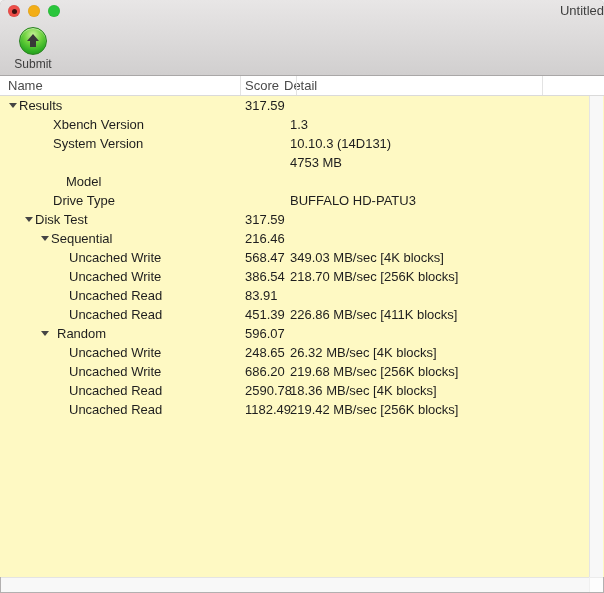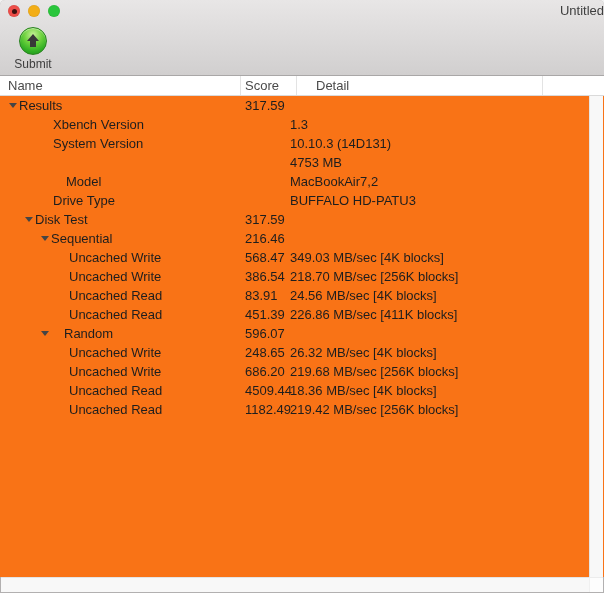--- a/index.html
+++ b/index.html
@@ -43,25 +43,25 @@
     position:absolute;left:50%;top:12px;transform:translateX(-50%);
     width:6px;height:7px;background:#383838;
   }
   .submit-label{font-size:12px;color:#3d3d3d;margin-top:2px;}
   
   .thead{
     position:absolute;top:76px;left:0;right:0;height:19px;background:#fff;
     border-bottom:1px solid #dadada;font-size:13px;color:#4a4a4a;
   }
   .thead .hcell{position:absolute;top:0;line-height:19px;white-space:nowrap;}
-  .h-name{left:8px;} .h-score{left:245px;} .h-detail{left:316px;}
+  .h-name{left:8px;} .h-score{left:245px;} .h-detail{left:284px;}
   .sep{position:absolute;top:0;bottom:0;width:1px;background:#e3e3e3;}
   .sep1{left:240px;} .sep2{left:296px;} .sep3{left:542px;}
   
-  .tbody{position:absolute;top:96px;left:0;height:481px;right:0;background:#f97316;overflow:hidden;}
+  .tbody{position:absolute;top:96px;left:0;height:481px;right:0;background:#fef9c3;overflow:hidden;}
   .row{position:relative;height:19px;font-size:13px;color:#1e1e1e;}
   .twisty{
     position:absolute;top:7px;width:0;height:0;
     border-left:4px solid transparent;border-right:4px solid transparent;
     border-top:5px solid #454545;
   }
   .c-name,.c-score,.c-detail{position:absolute;top:0;line-height:19px;white-space:nowrap;}
   .c-score{left:245px;} .c-detail{left:290px;}
   
   .vtrack{
@@ -131,21 +131,20 @@
     </div>
       <div class="row">
 
       <span class="c-score"></span>
       <span class="c-detail">4753 MB</span>
     </div>
       <div class="row">
 
       <span class="c-name" style="left: 53px; margin-left: 13px;">Model</span>
       <span class="c-score"></span>
-      <span class="c-detail">MacBookAir7,2</span>
     </div>
       <div class="row">
 
       <span class="c-name" style="left: 53px;">Drive Type</span>
       <span class="c-score"></span>
       <span class="c-detail">BUFFALO HD-PATU3</span>
     </div>
       <div class="row">
       <span class="twisty" style="left: 25px;"></span>
       <span class="c-name" style="left: 35px;">Disk Test</span>
@@ -167,50 +166,49 @@
       <div class="row">
 
       <span class="c-name" style="left: 69px;">Uncached Write</span>
       <span class="c-score">386.54</span>
       <span class="c-detail">218.70 MB/sec [256K blocks]</span>
     </div>
       <div class="row">
 
       <span class="c-name" style="left: 69px;">Uncached Read</span>
       <span class="c-score">83.91</span>
-      <span class="c-detail">24.56 MB/sec [4K blocks]</span>
     </div>
       <div class="row">
 
       <span class="c-name" style="left: 69px;">Uncached Read</span>
       <span class="c-score">451.39</span>
       <span class="c-detail">226.86 MB/sec [411K blocks]</span>
     </div>
       <div class="row">
       <span class="twisty" style="left: 41px;"></span>
-      <span class="c-name" style="left: 64px;">Random</span>
+      <span class="c-name" style="left: 57px;">Random</span>
       <span class="c-score">596.07</span>
       <span class="c-detail"></span>
     </div>
       <div class="row">
 
       <span class="c-name" style="left: 69px;">Uncached Write</span>
       <span class="c-score">248.65</span>
       <span class="c-detail">26.32 MB/sec [4K blocks]</span>
     </div>
       <div class="row">
 
       <span class="c-name" style="left: 69px;">Uncached Write</span>
       <span class="c-score">686.20</span>
       <span class="c-detail">219.68 MB/sec [256K blocks]</span>
     </div>
       <div class="row">
 
       <span class="c-name" style="left: 69px;">Uncached Read</span>
-      <span class="c-score">4509.44</span>
+      <span class="c-score">2590.78</span>
       <span class="c-detail">18.36 MB/sec [4K blocks]</span>
     </div>
       <div class="row">
 
       <span class="c-name" style="left: 69px;">Uncached Read</span>
       <span class="c-score">1182.49</span>
       <span class="c-detail">219.42 MB/sec [256K blocks]</span>
     </div>
     </div>
 

